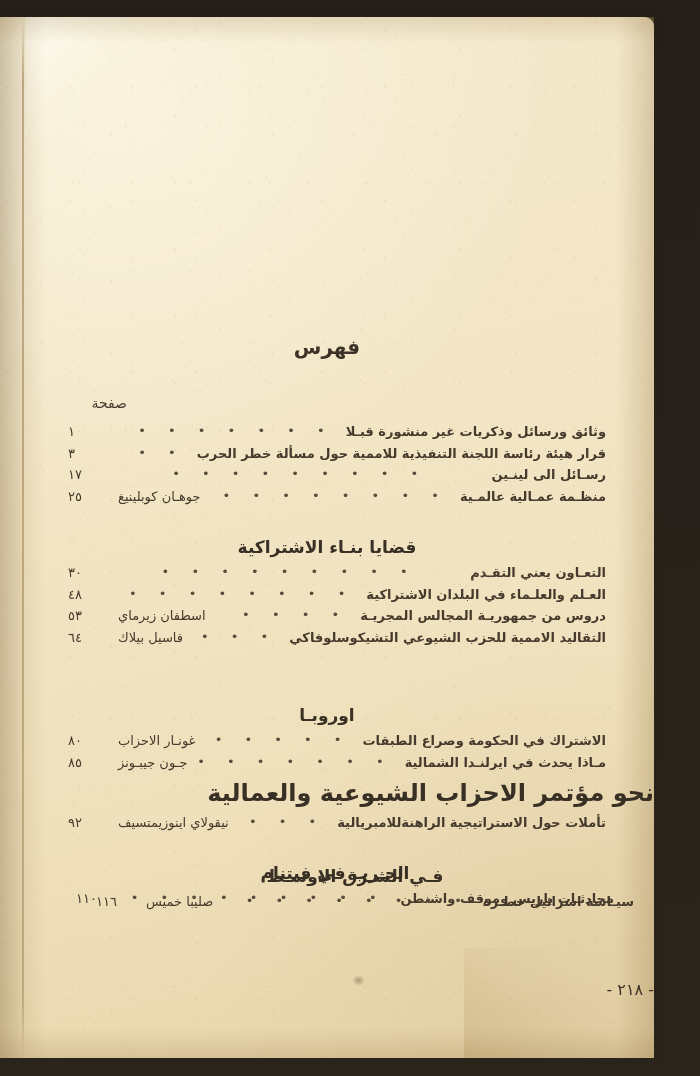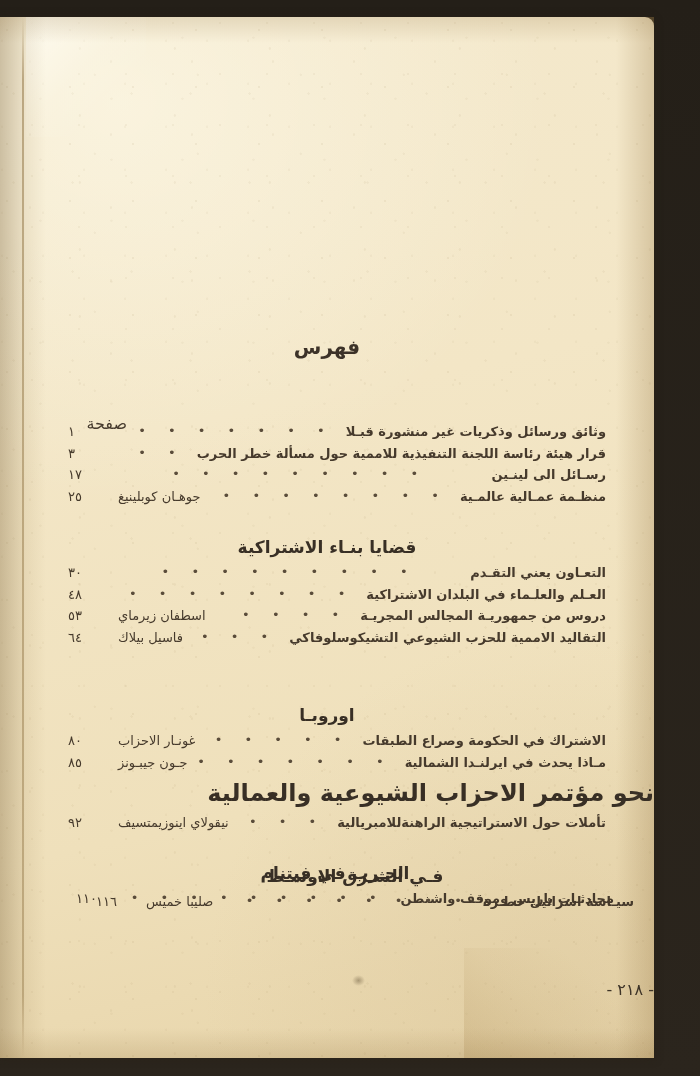--- a/index.html
+++ b/index.html
@@ -123,24 +123,23 @@
     font-size: 20px;
     font-weight: bold;
     letter-spacing: 2px;
     color: #3c3228;
   }
 
   .col-head {
     position: absolute;
     top: 378px;
     right: 527px;
-    font-size: 16px;
+    font-size: 14px;
     color: #463b2e;
     letter-spacing: 1px;
-    margin-top: 19px;
   }
 
   .section {
     position: absolute;
     left: 0;
     width: 654px;
   }
 
   .sec-title {
     text-align: center;

